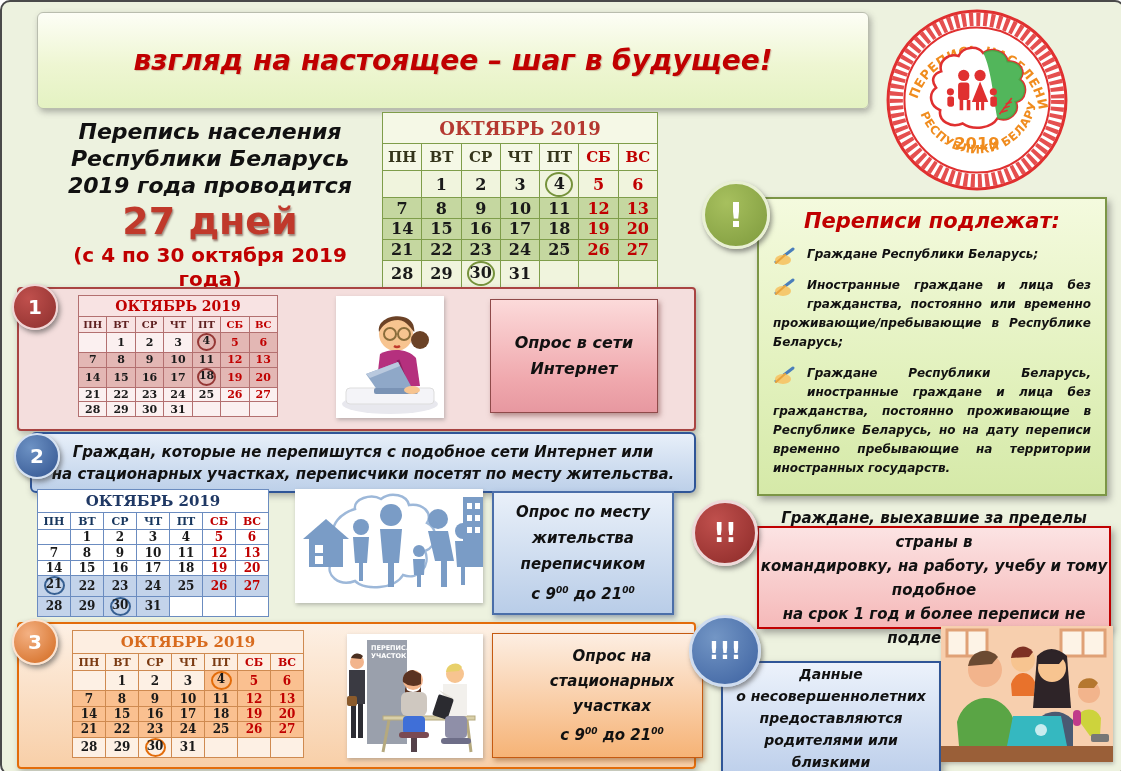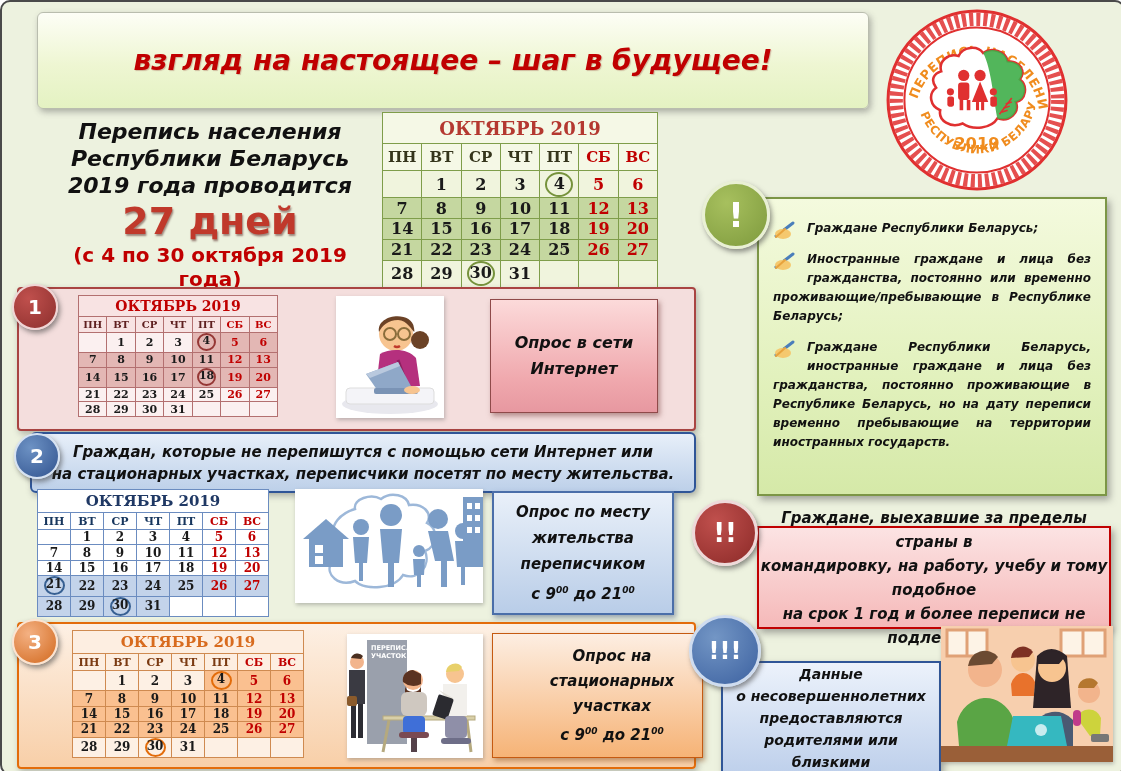--- a/index.html
+++ b/index.html
@@ -239,20 +239,21 @@
             <td class="emptyc"></td>
             <td class="emptyc"></td>
             <td class="emptyc"></td>
           </tr>
         </tbody>
       </table>
     </div>
 
   <div class="abs badge badge-excl1">!</div>
   <div class="abs green-box">
+    <h2>Переписи подлежат:</h2>
     <p>
       <svg class="pen-icon" width="26" height="20" viewBox="0 0 26 20">
         <path d="M3 16 L20 3" stroke="#4a7ebb" stroke-width="3" stroke-linecap="round"></path>
         <ellipse cx="10" cy="14" rx="8" ry="5" fill="#f5c86e"></ellipse>
         <path d="M3 17 L12 9" stroke="#e8a33d" stroke-width="2" stroke-linecap="round"></path>
       </svg><span>Граждане Республики Беларусь;</span></p>
     <p>
       <svg class="pen-icon" width="26" height="20" viewBox="0 0 26 20">
         <path d="M3 16 L20 3" stroke="#4a7ebb" stroke-width="3" stroke-linecap="round"></path>
         <ellipse cx="10" cy="14" rx="8" ry="5" fill="#f5c86e"></ellipse>
@@ -349,21 +350,21 @@
       <rect x="38" y="92" width="44" height="6" rx="2" fill="#7a93b5"></rect>
       <ellipse cx="76" cy="94" rx="8" ry="4" fill="#f7c490"></ellipse>
     </svg>
   </div>
   <div class="abs label-pink bi">
     <div>Опрос в сети</div>
     <div>Интернет</div>
   </div>
 
   <div class="abs banner2 bi">
-    <div>Граждан, которые не перепишутся с помощью сети Интернет или</div>
+    <div>Граждан, которые не перепишутся с подобное сети Интернет или</div>
     <div>на стационарных участках, переписчики посетят по месту жительства.</div>
   </div>
   <div class="abs badge badge-2">2</div>
   <div class="abs calbox cal-small cal-home" style="--cb: #6b8cc0; --ct: #1f3864; --ctbg: #ffffff; --cwd: #17365d; --chl: #c3d3ea; --cbase: #ffffff; --cring: #376092;">
       <table>
         <tbody>
           <tr>
             <th colspan="7" class="cal-title">ОКТЯБРЬ 2019</th>
           </tr>
           <tr>

